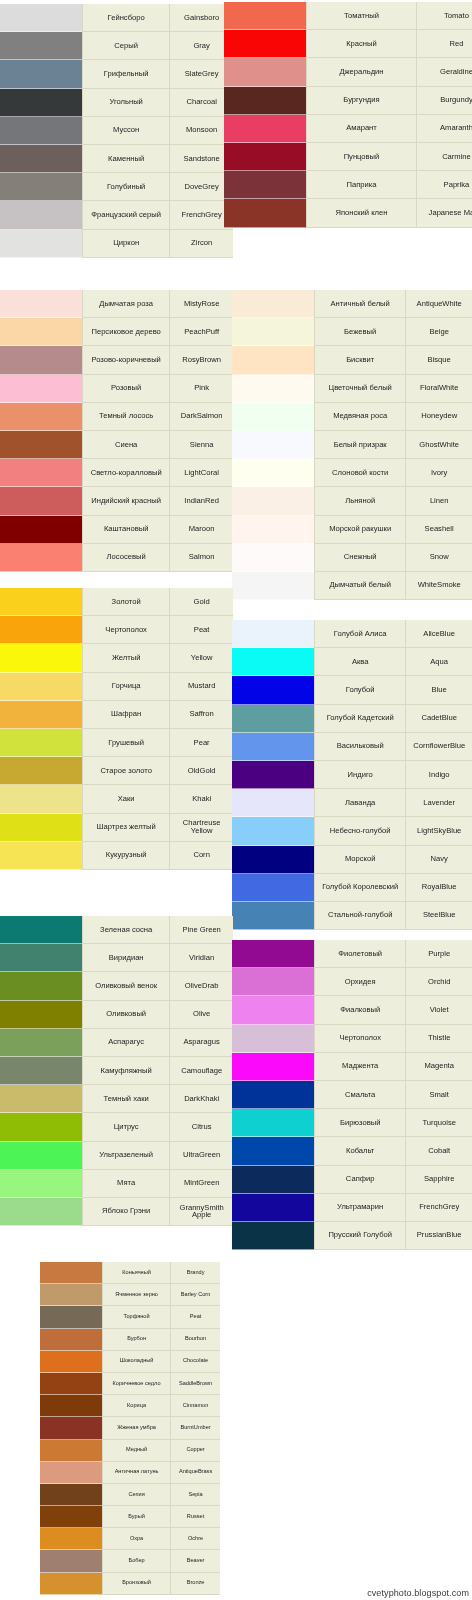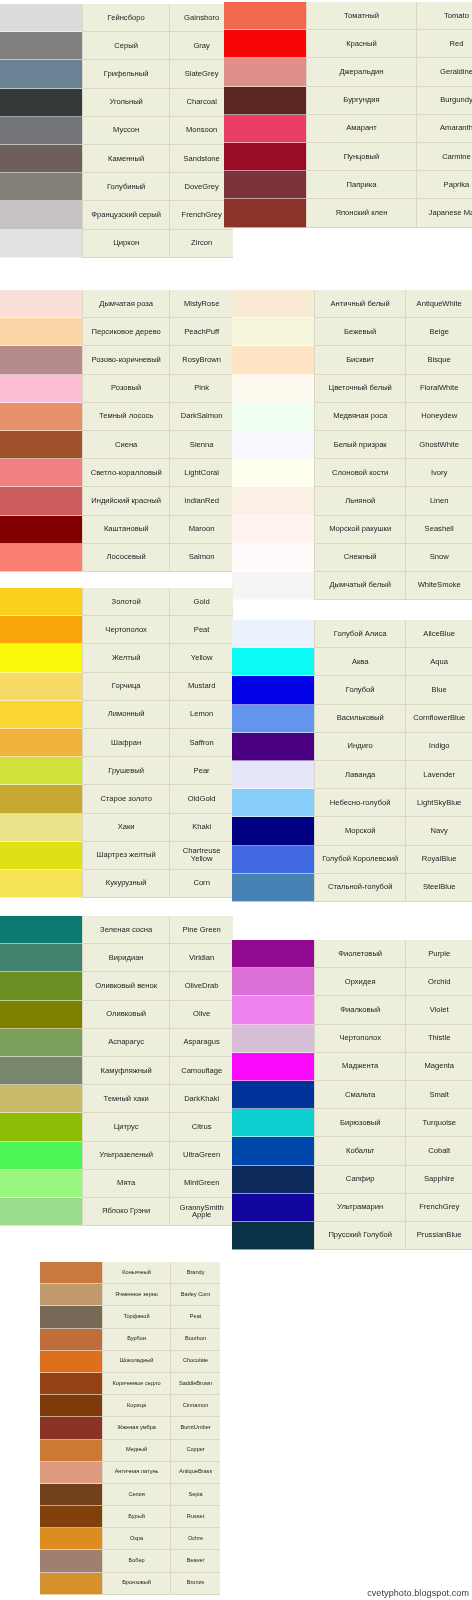--- a/index.html
+++ b/index.html
@@ -299,25 +299,20 @@
         <div class="swatch" style="background: rgb(251, 247, 10);"></div>
         <div class="cell cell-ru">Желтый</div>
         <div class="cell cell-en">Yellow</div>
       </div>
       <div class="prow">
         <div class="swatch" style="background: rgb(247, 218, 102);"></div>
         <div class="cell cell-ru">Горчица</div>
         <div class="cell cell-en">Mustard</div>
       </div>
       <div class="prow">
-        <div class="swatch" style="background: rgb(251, 215, 53);"></div>
-        <div class="cell cell-ru">Лимонный</div>
-        <div class="cell cell-en">Lemon</div>
-      </div>
-      <div class="prow">
         <div class="swatch" style="background: rgb(242, 179, 61);"></div>
         <div class="cell cell-ru">Шафран</div>
         <div class="cell cell-en">Saffron</div>
       </div>
       <div class="prow">
         <div class="swatch" style="background: rgb(209, 226, 60);"></div>
         <div class="cell cell-ru">Грушевый</div>
         <div class="cell cell-en">Pear</div>
       </div>
       <div class="prow">
@@ -351,20 +346,25 @@
         <div class="swatch" style="background: rgb(10, 250, 245);"></div>
         <div class="cell cell-ru">Аква</div>
         <div class="cell cell-en">Aqua</div>
       </div>
       <div class="prow">
         <div class="swatch" style="background: rgb(3, 3, 232);"></div>
         <div class="cell cell-ru">Голубой</div>
         <div class="cell cell-en">Blue</div>
       </div>
       <div class="prow">
+        <div class="swatch" style="background: rgb(95, 158, 160);"></div>
+        <div class="cell cell-ru">Голубой Кадетский</div>
+        <div class="cell cell-en">CadetBlue</div>
+      </div>
+      <div class="prow">
         <div class="swatch" style="background: rgb(100, 149, 237);"></div>
         <div class="cell cell-ru">Васильковый</div>
         <div class="cell cell-en">CornflowerBlue</div>
       </div>
       <div class="prow">
         <div class="swatch" style="background: rgb(75, 0, 130);"></div>
         <div class="cell cell-ru">Индиго</div>
         <div class="cell cell-en">Indigo</div>
       </div>
       <div class="prow">

